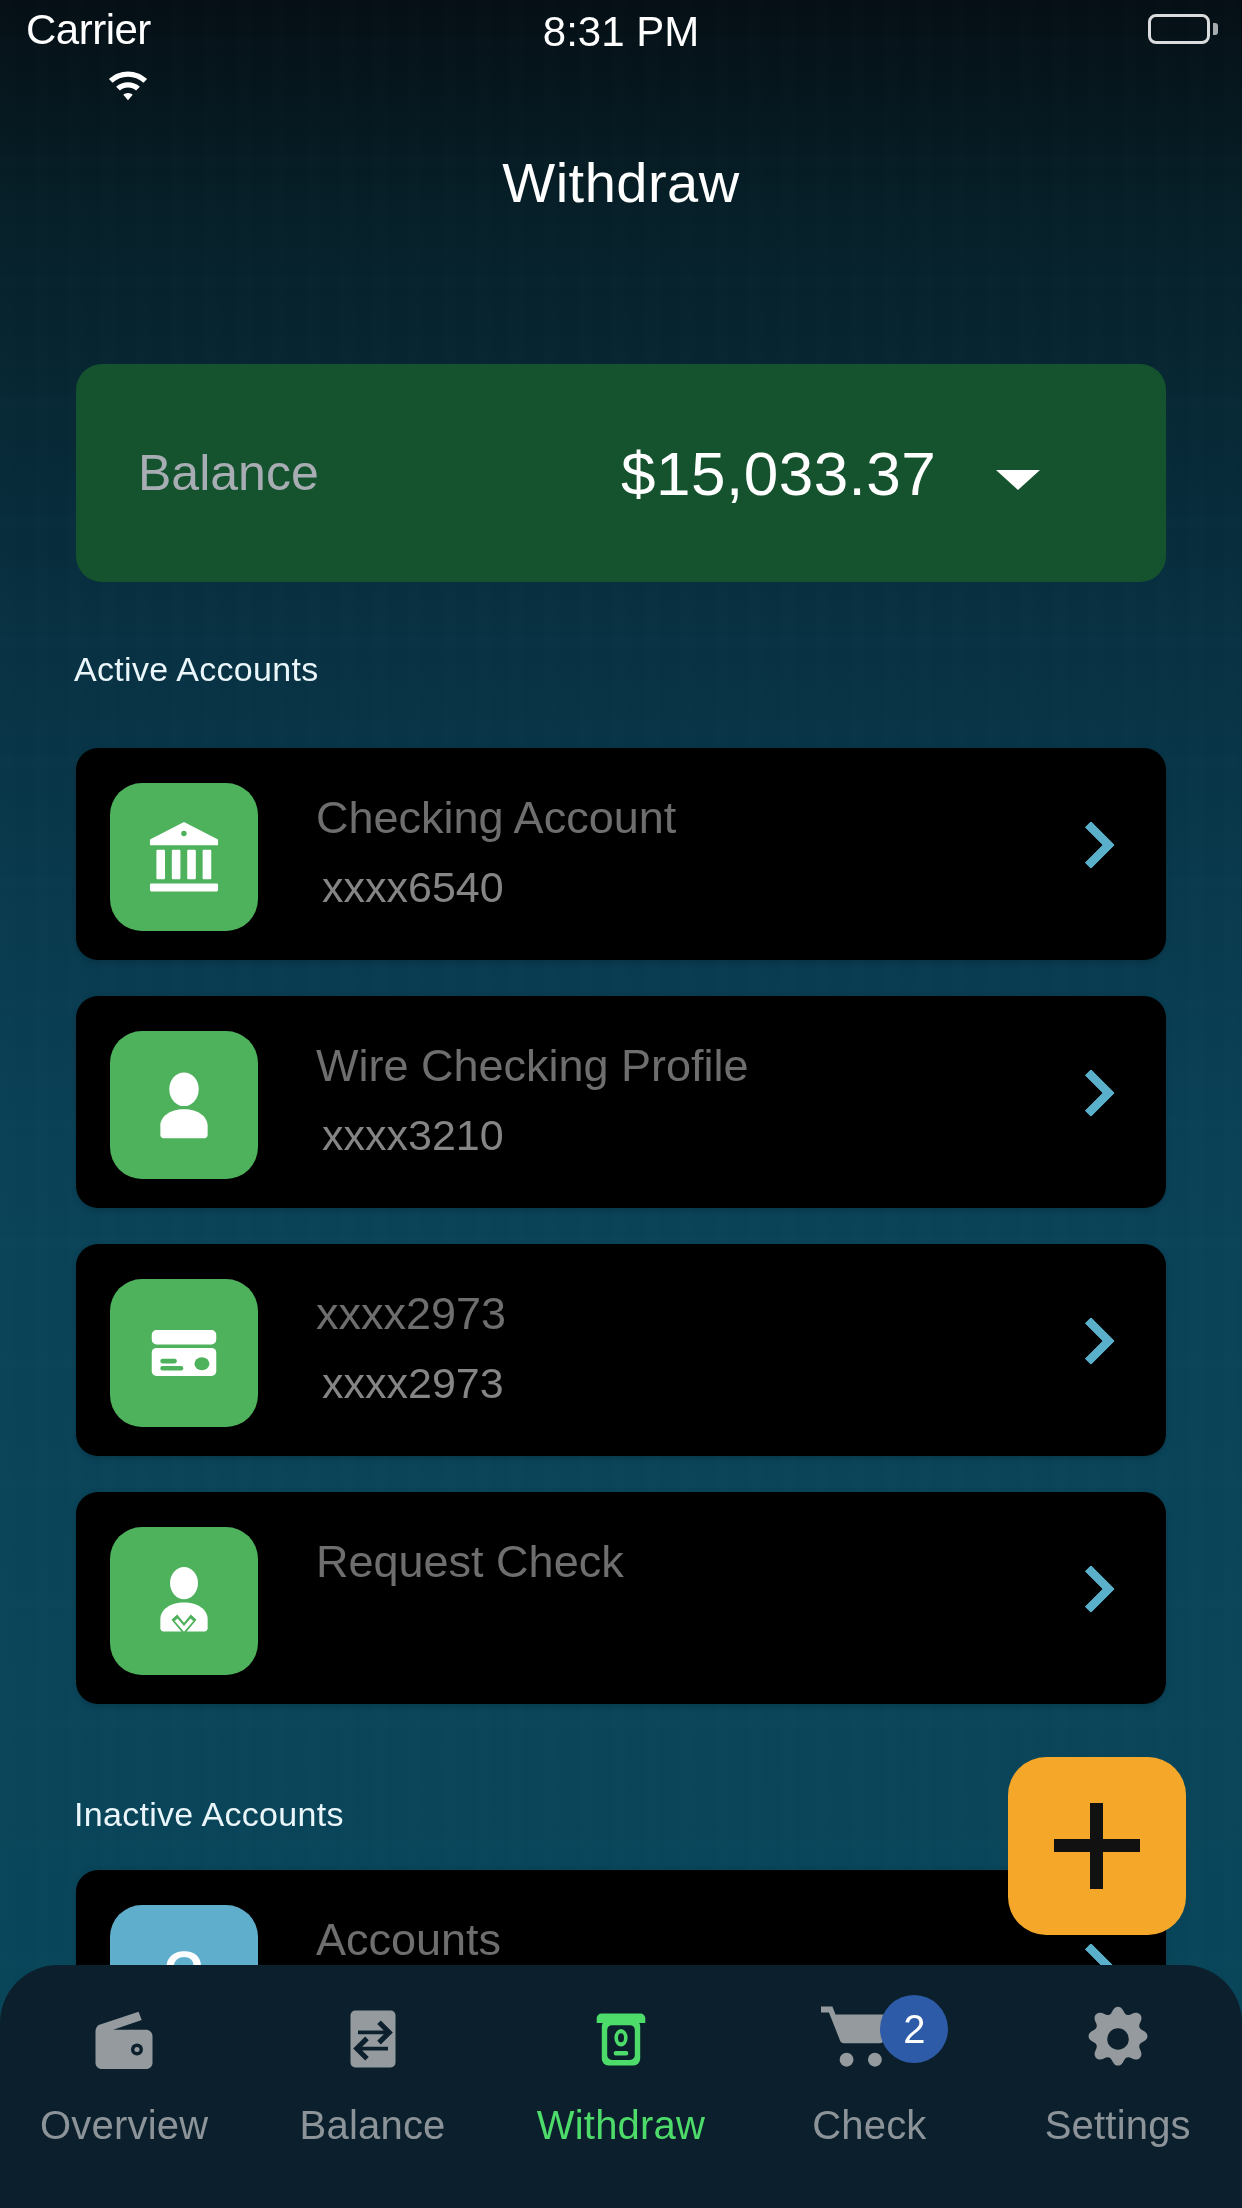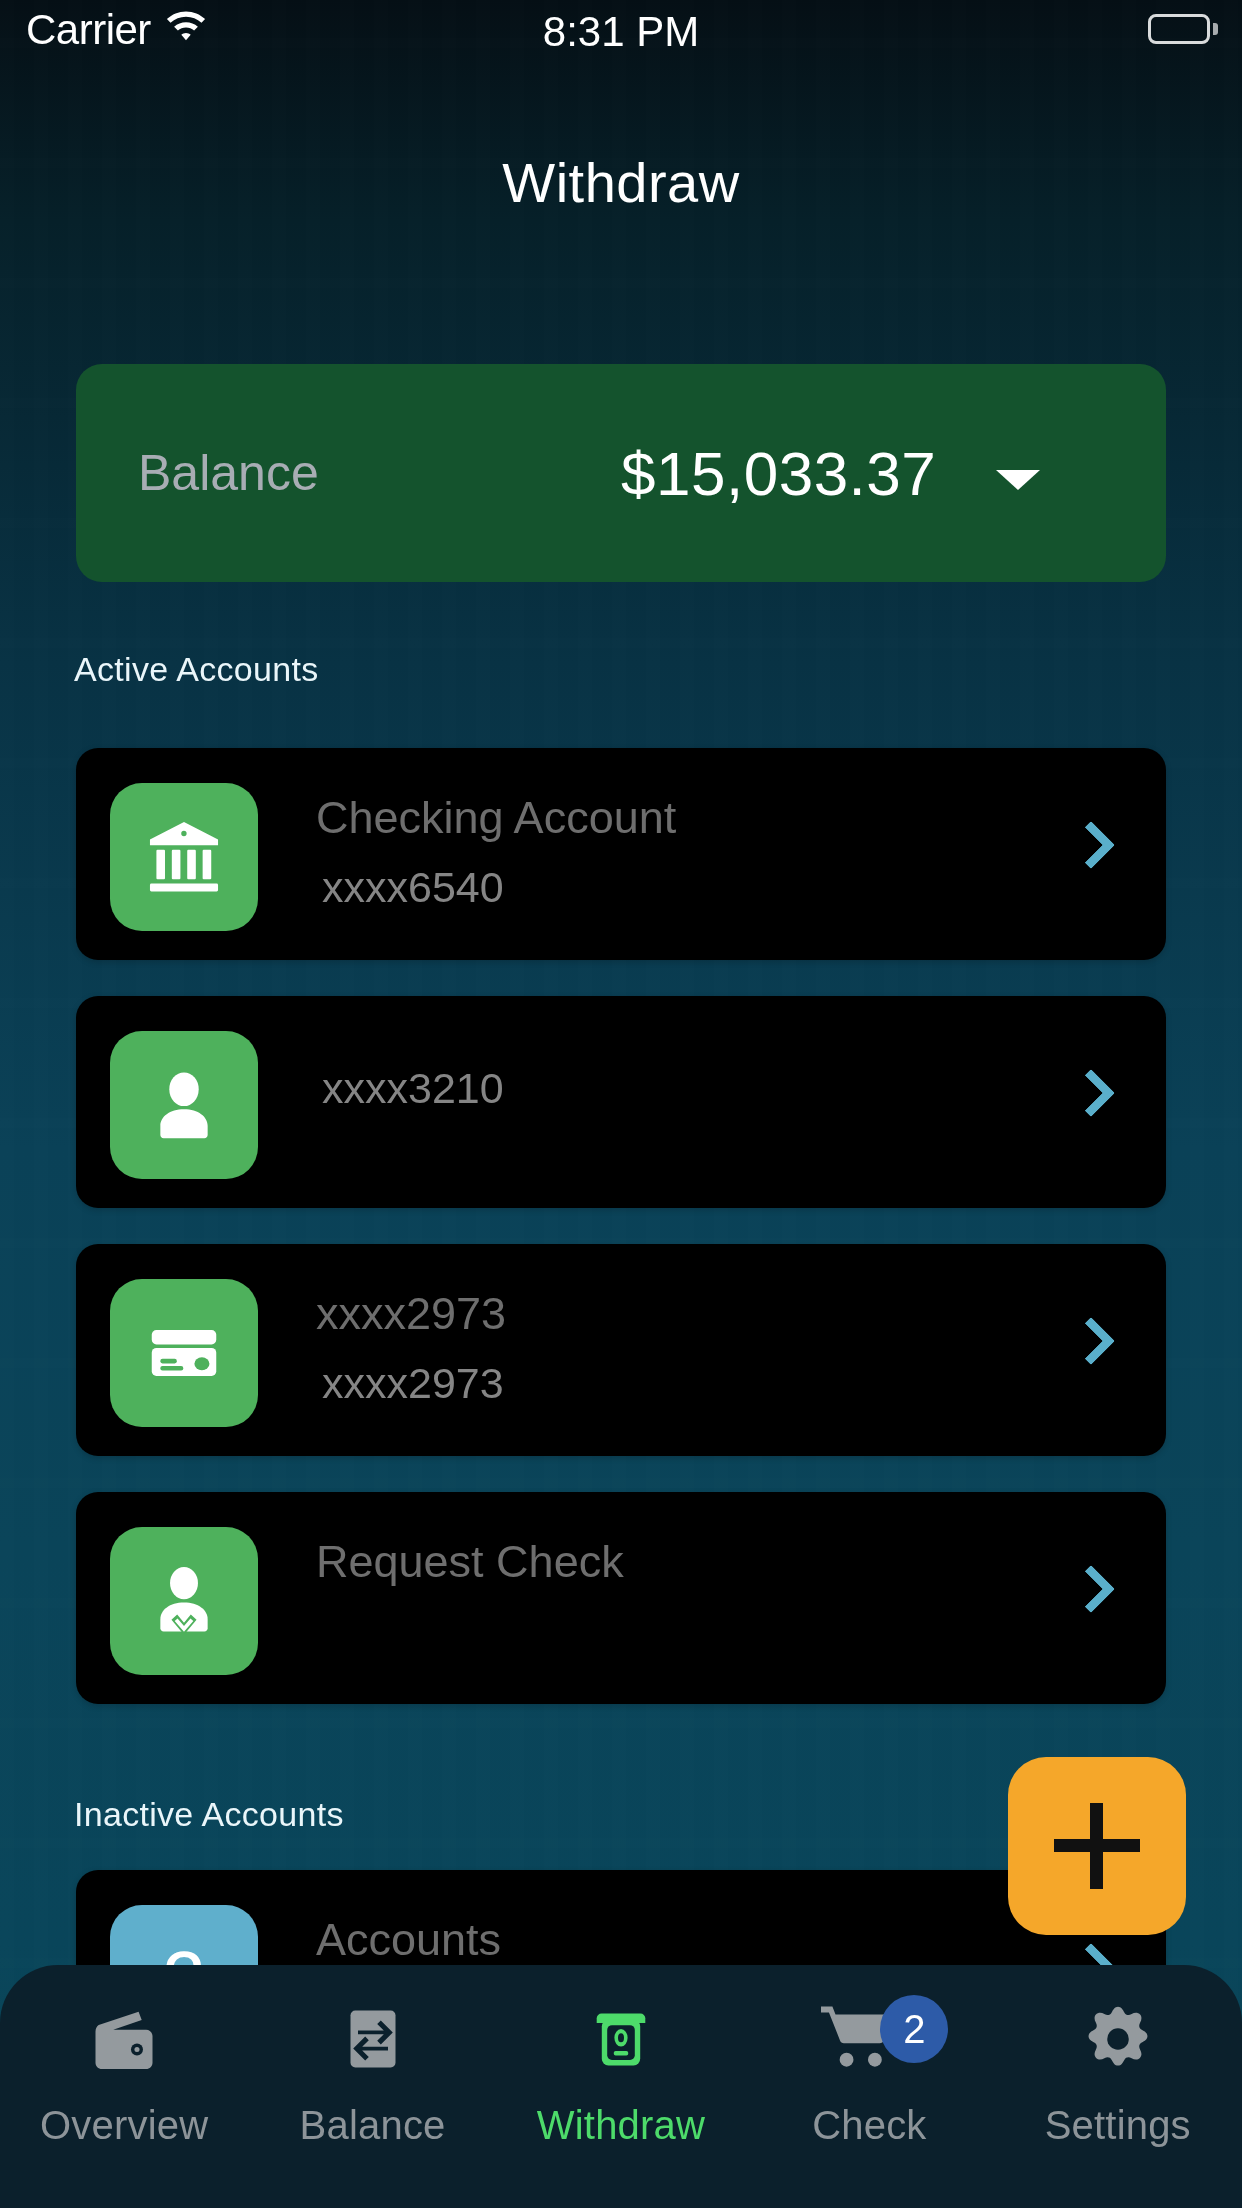--- a/index.html
+++ b/index.html
@@ -29,21 +29,21 @@
   }
 
   
   #statusbar {
     position: absolute; top: 0; left: 0; width: 1242px; height: 68px;
     display: flex; align-items: center; color: #fff;
     z-index: 30;
   }
   #sb-left {
     position: absolute; left: 26px; top: 6px;
-    display: flex; align-items: flex-start; gap: 12px;
+    display: flex; align-items: flex-end; gap: 12px; flex-direction: column;
   }
   #sb-carrier { font-size: 42px; letter-spacing: -0.5px; }
   #sb-time {
     position: absolute; left: 0; width: 1242px; text-align: center;
     font-size: 42px; top: 8px; letter-spacing: 0px;
   }
   #sb-right { position: absolute; right: 24px; top: 14px; display: flex; align-items: center; }
   .batt-body {
     width: 62px; height: 30px; border: 3px solid rgba(255,255,255,.85);
     border-radius: 8px; position: relative; padding: 3px;
@@ -225,20 +225,21 @@
   </div>
 
   <div id="card-1" class="acct-card">
     <div class="acct-icon">
       <svg width="86" height="86" viewBox="0 0 24 24" fill="#fff">
         <ellipse cx="12" cy="7.6" rx="4.1" ry="4.7"></ellipse>
         <path d="M12 13.2c-4 0-6.6 2.1-6.6 4.6v2.6c0 .5.4.9.9.9h11.4c.5 0 .9-.4.9-.9v-2.6c0-2.5-2.6-4.6-6.6-4.6z"></path>
       </svg>
     </div>
     <div class="acct-text">
+      <div class="acct-title">Wire Checking Profile</div>
       <div class="acct-sub">xxxx3210</div>
     </div>
     <span class="chev"></span>
   </div>
 
   <div id="card-2" class="acct-card">
     <div class="acct-icon">
       <svg width="86" height="86" viewBox="0 0 24 24" fill="#fff">
         <rect x="3" y="5.6" width="18" height="4" rx="1.3"></rect>
         <rect x="3" y="10.6" width="18" height="7.8" rx="1.3"></rect>

